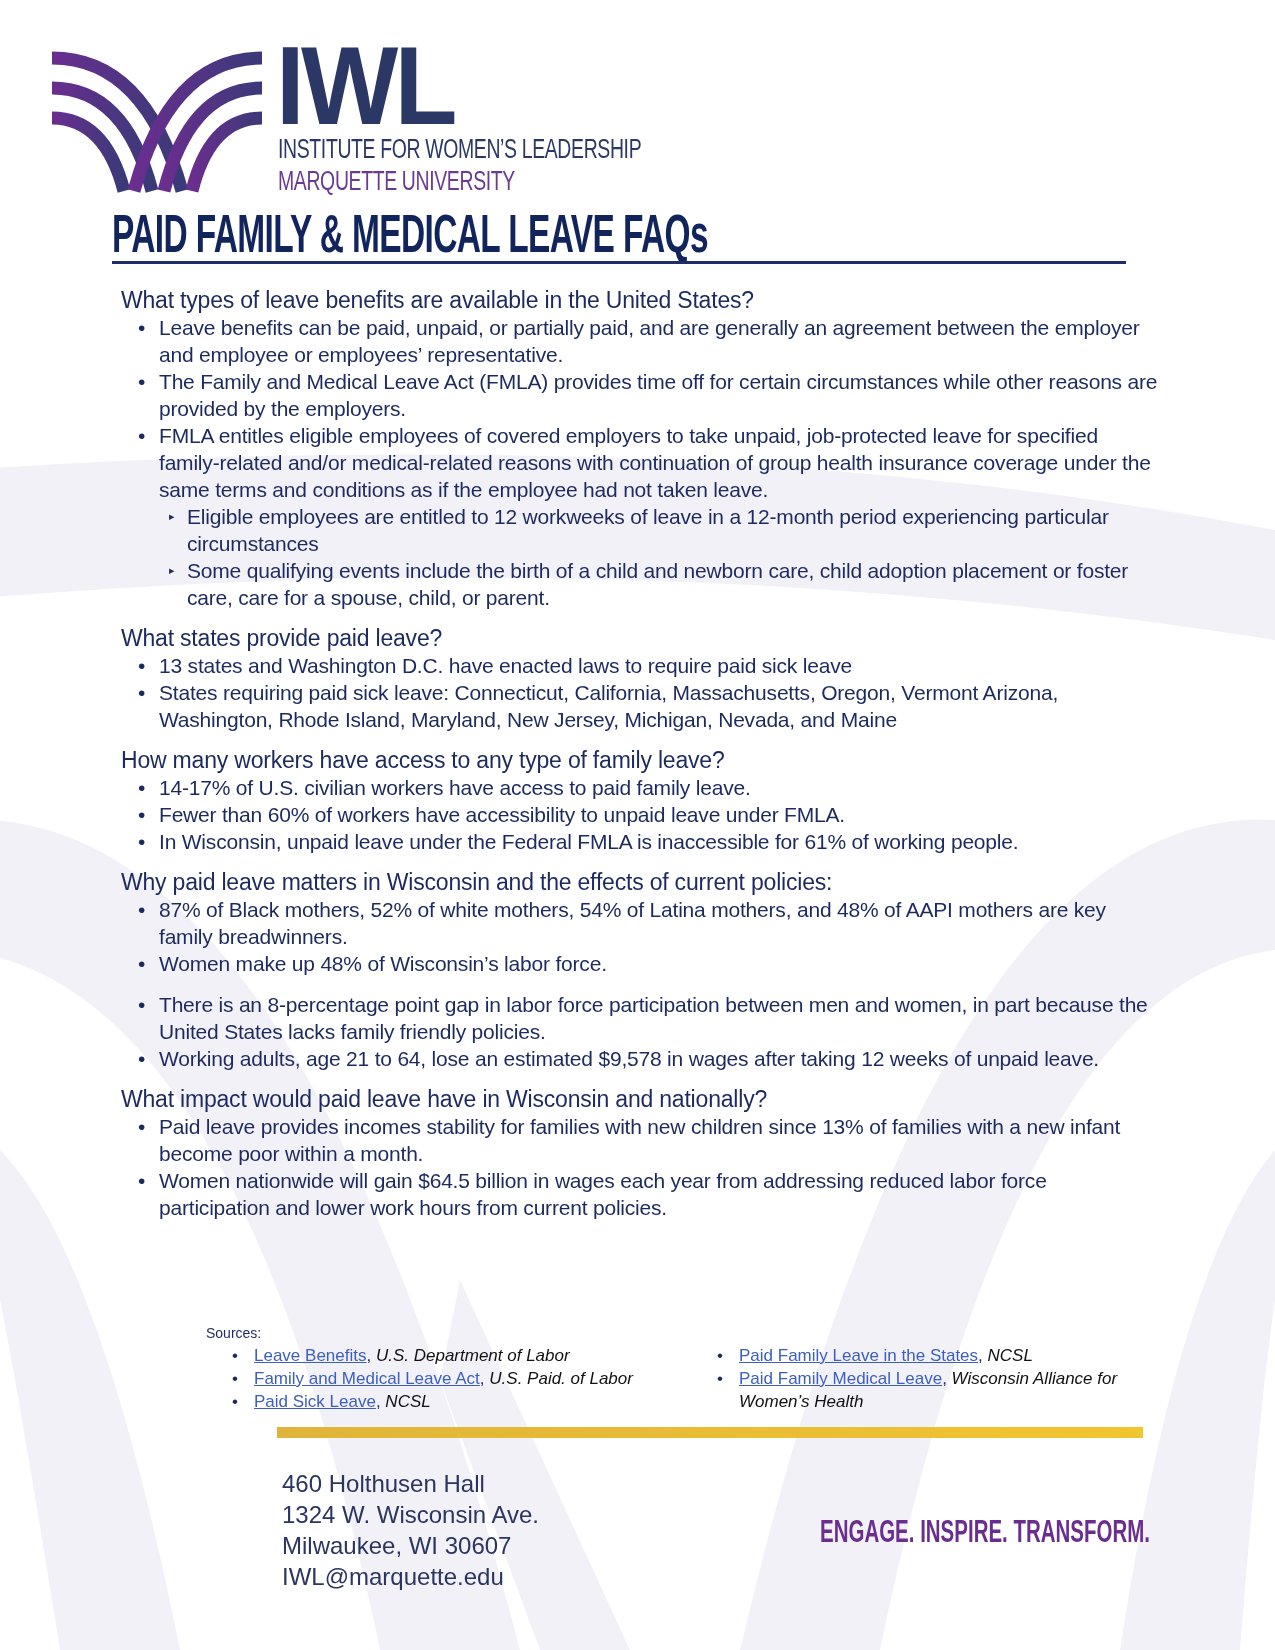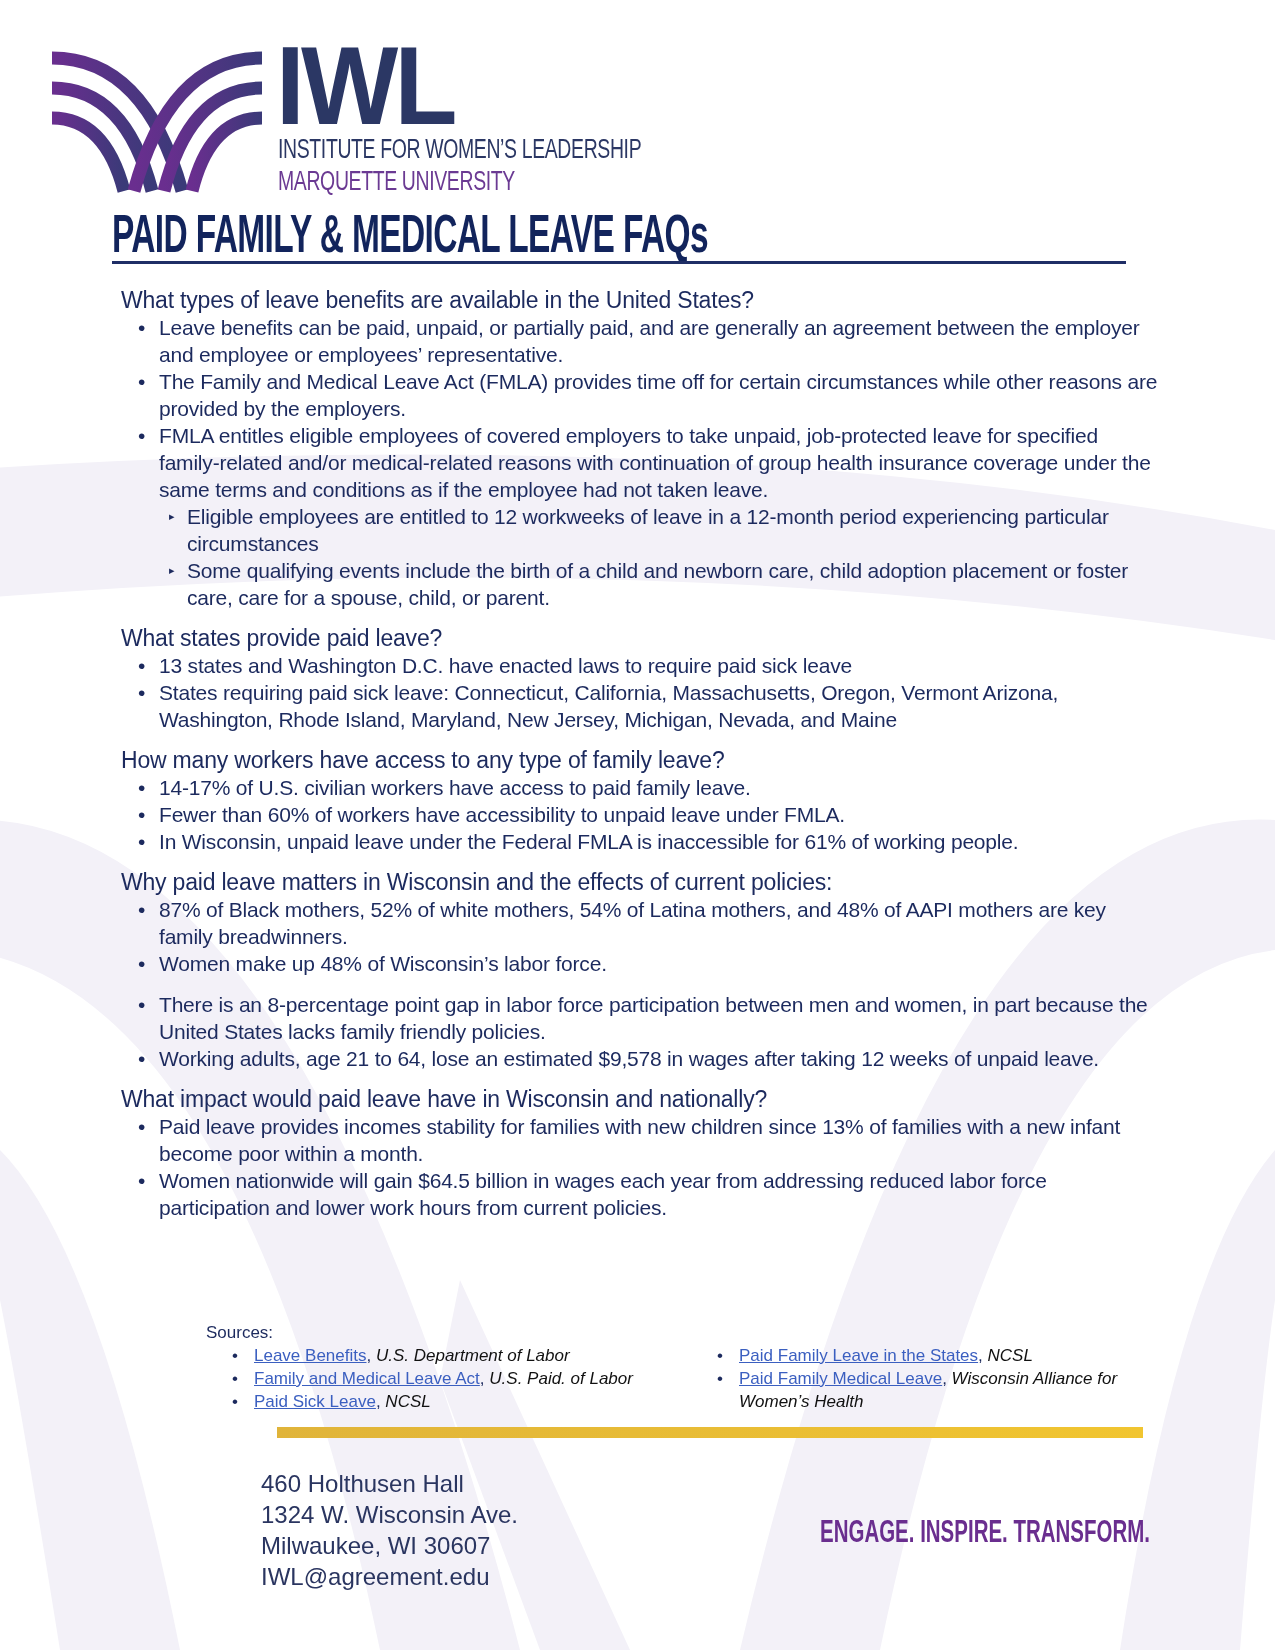--- a/index.html
+++ b/index.html
@@ -49,36 +49,36 @@
     position: relative; padding-left: 38px;
     font-size: 21px; line-height: 27px; color: #1c2a5e; letter-spacing: -0.2px;
   }
   ul.bullets > li .bullet { position: absolute; left: 17px; top: 0; }
   ul.sub { list-style: none; margin: 0; padding: 0; }
   ul.sub > li { position: relative; padding-left: 28px; font-size: 21px; line-height: 27px; }
   ul.sub > li .arrow { position: absolute; left: 10px; top: 0; font-size: 11px; }
 
   
   .sources { position: absolute; left: 206px; top: 1322px; width: 960px; font-size: 17px; color: #1c2a5e; }
-  .sources-label { font-size: 17px; line-height: 22px; }
+  .sources-label { font-size: 14px; line-height: 22px; }
   .src-cols { display: flex; }
   .src-col { list-style: none; margin: 0; padding: 0; }
   .src-col.left { width: 485px; padding-left: 24px; }
   .src-col.right { width: 440px; }
   .src-col li { position: relative; padding-left: 24px; line-height: 23px; font-size: 17px; }
   .src-col li .bullet { position: absolute; left: 2px; top: 0; }
   .src-link { color: #3b5fc0; text-decoration: underline; cursor: pointer; text-align: right; }
   .src-org { font-style: italic; color: #111; }
 
   
   .gold-bar { position: absolute; left: 277px; top: 1427px; width: 866px; height: 11px;
     background: linear-gradient(90deg, #e0b43a, #f1c530); }
 
   
-  .address { position: absolute; left: 261px; top: 1468px; font-size: 24px; line-height: 31px; color: #2a3560; }
+  .address { position: absolute; left: 282px; top: 1468px; font-size: 24px; line-height: 31px; color: #2a3560; }
   .tagline {
     position: absolute; left: 820px; top: 1515px;
     font-family: "Liberation Sans", sans-serif; font-weight: bold; font-size: 32px;
     color: #6a2e8f; transform: scaleX(0.64); transform-origin: left top; white-space: nowrap; line-height: 1;
   }
 </style>
 </head>
 <body>
 
 <svg class="watermark" viewBox="0 0 1275 1650" xmlns="http://www.w3.org/2000/svg">
@@ -182,16 +182,16 @@
         </ul>
     </div>
   </div>
 
   <div class="gold-bar"></div>
 
   <div class="address">
     <div>460 Holthusen Hall</div>
     <div>1324 W. Wisconsin Ave.</div>
     <div>Milwaukee, WI 30607</div>
-    <div>IWL@agreement.edu</div>
+    <div>IWL@marquette.edu</div>
   </div>
   <div class="tagline">ENGAGE. INSPIRE. TRANSFORM.</div>
 </div>
 
 </body></html>

